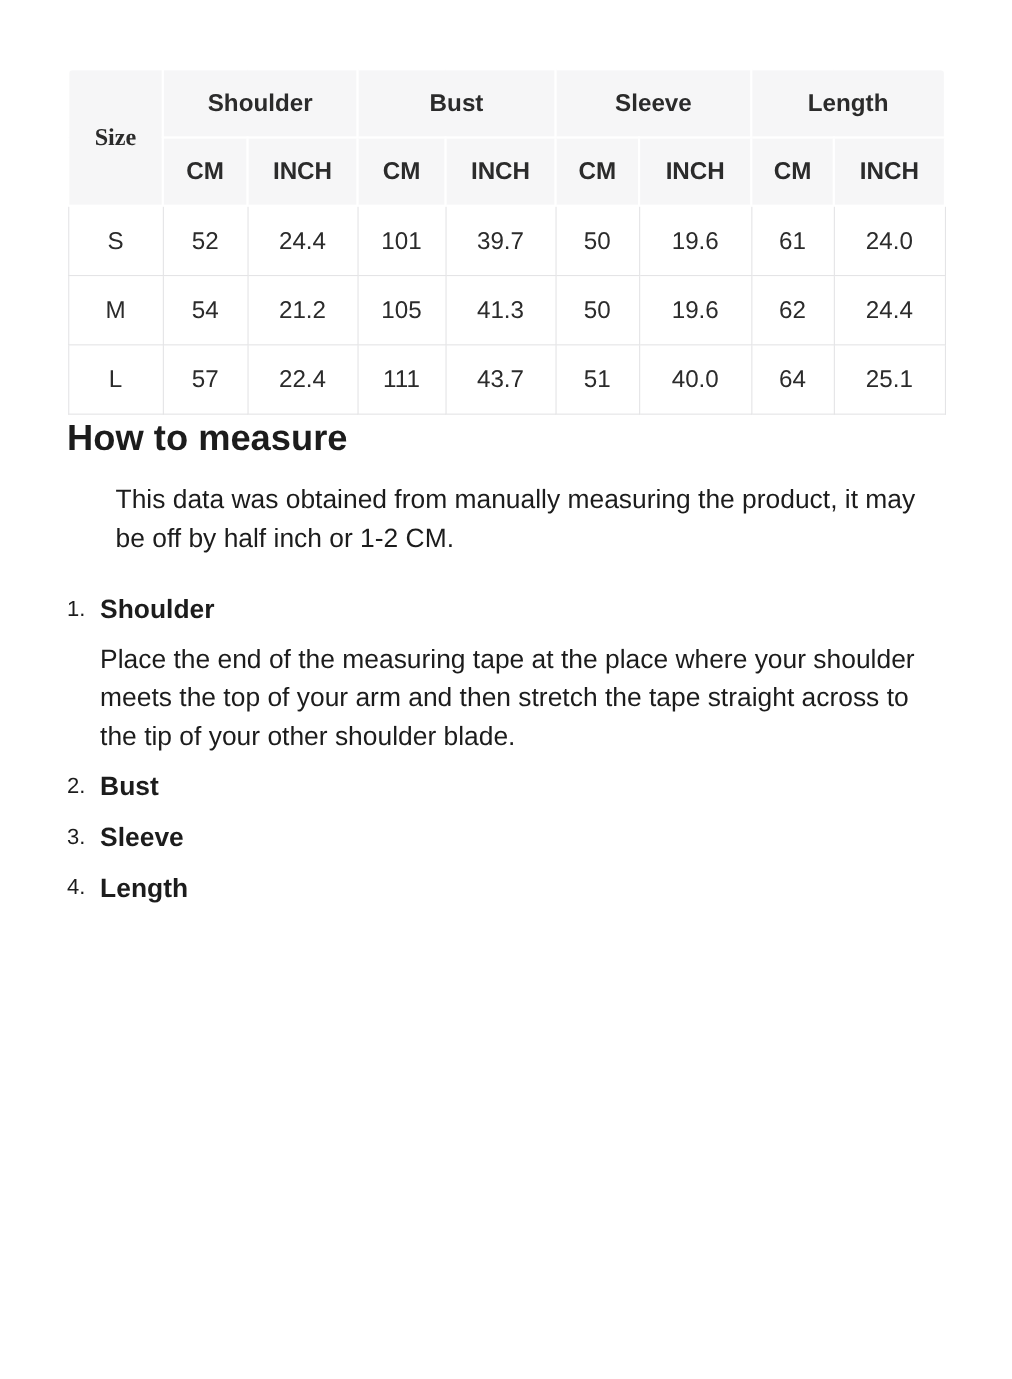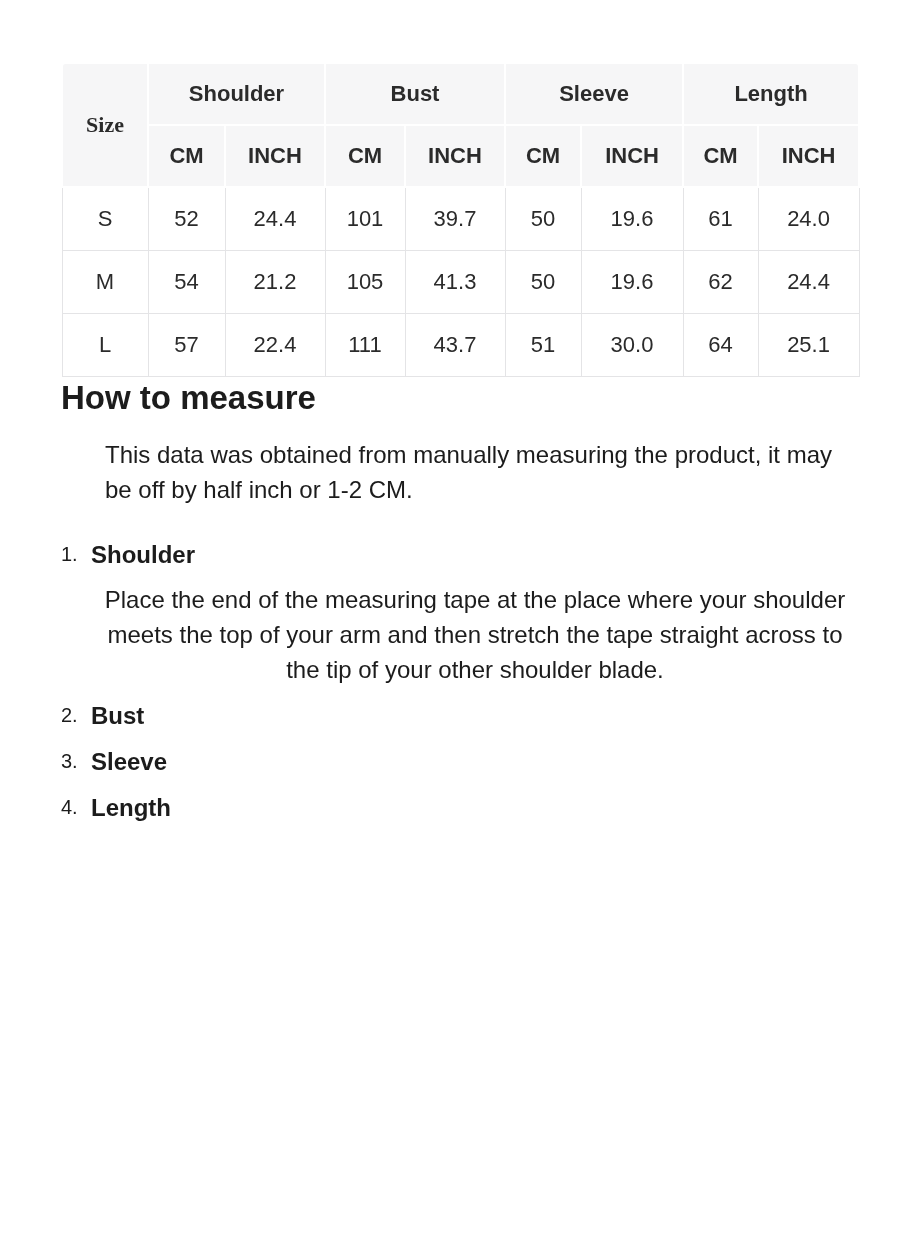--- a/index.html
+++ b/index.html
@@ -75,21 +75,20 @@
     font-size: 24px;
     font-weight: bold;
     line-height: 35px;
     color: #1c1c1c;
   }
   .step-desc {
     margin-top: 10px;
     font-size: 24px;
     line-height: 35px;
     color: #1c1c1c;
-    text-align: center;
   }
 </style>
 </head>
 <body>
 
 <div class="page">
 
   <table class="size-chart">
     <colgroup>
       <col style="width:86px">
@@ -144,21 +143,21 @@
         <td>62</td>
         <td>24.4</td>
       </tr>
       <tr>
         <td>L</td>
         <td>57</td>
         <td>22.4</td>
         <td>111</td>
         <td>43.7</td>
         <td>51</td>
-        <td>30.0</td>
+        <td>40.0</td>
         <td>64</td>
         <td>25.1</td>
       </tr>
     </tbody>
   </table>
 
   <h2 class="howto-title">How to measure</h2>
 
   <p class="howto-intro">This data was obtained from manually measuring the product, it may be off by half inch or 1-2 CM.</p>
 

